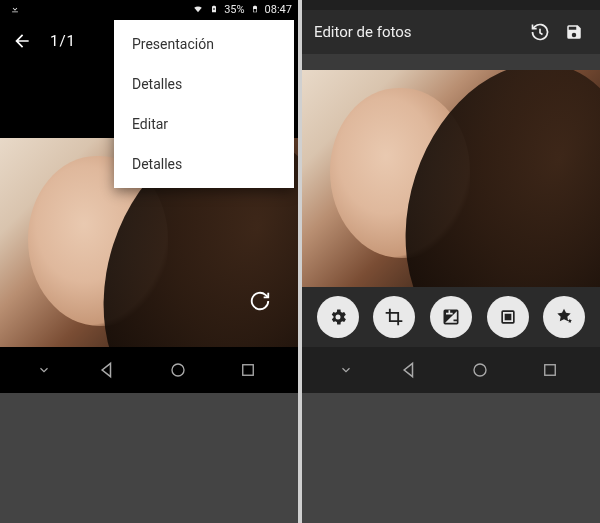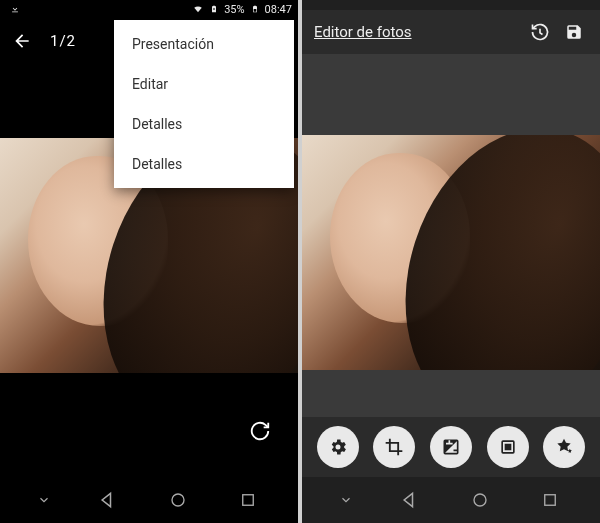--- a/index.html
+++ b/index.html
@@ -1,19 +1,19 @@
 <!DOCTYPE html>
 <html><head>
 <meta charset="utf-8">
 <style>
   * { box-sizing: border-box; margin: 0; padding: 0; }
   html, body { width: 600px; height: 523px; font-family: Roboto, Arial, sans-serif; }
   body { display: flex; background: #444; }
 
-  .pane { position: relative; height: 523px; overflow: hidden; }
+  .pane { position: relative; height: 393px; overflow: hidden; }
   .pane-left { width: 298px; background: #000; }
   .pane-divider { width: 4px; background: #d0d0d0; }
   .pane-right { width: 298px; background: #3a3a3a; }
 
   
   .statusbar-l {
     height: 18px; display: flex; justify-content: flex-end; align-items: center;
     gap: 6px; padding: 0 6px; color: #e9e9e9; font-size: 11px; background: transparent;
   }
   .statusbar-l .dl-icon { margin-right: auto; margin-left: 4px; }
@@ -56,21 +56,21 @@
   .popup-item {
     padding: 12px 18px; font-size: 14px; color: #333; cursor: pointer;
   }
 
   
   .statusbar-r { height: 10px; background: #202020; }
   .appbar-r {
     height: 44px; display: flex; align-items: center; padding: 0 12px;
     color: #eee; background: #2b2b2b; font-size: 15px;
   }
-  .appbar-r .title { flex: 1; text-decoration: underline; }
+  .appbar-r .title { flex: 1; }
   .appbar-r .icon-btn { width: 28px; height: 28px; display:flex;align-items:center;justify-content:center;margin-left:6px;}
 
   .canvas-r {
     position: absolute; left: 0; right: 0; top: 54px; bottom: 106px;
     background: #3a3a3a; display:flex; align-items:center; justify-content:center;
   }
   .photo-r {
     width: 298px; height: 235px; margin-top: 34px;
     background: linear-gradient(135deg,#e8d9c8 0%, #d9c4ae 18%, #b98f72 32%, #7a4d34 50%, #3a2519 70%, #1a120c 100%);
     position:relative; overflow:hidden;
@@ -136,36 +136,36 @@
     </span>
     <span>08:47</span>
   </div>
 
   <div class="appbar-l">
     <span>
       <svg width="20" height="20" viewBox="0 0 24 24" fill="currentColor">
           <path d="M20 11H7.8l5.6-5.6L12 4l-8 8 8 8 1.4-1.4L7.8 13H20z"></path>
         </svg>
     </span>
-    <span class="counter">1/2</span>
+    <span class="counter">1/1</span>
   </div>
 
   <div class="photo-l"></div>
 
   <div class="refresh-btn">
     <svg width="22" height="22" viewBox="0 0 24 24" fill="none" stroke="currentColor" stroke-width="2">
         <path d="M21 12a9 9 0 1 1-3-6.7L21 8"></path>
         <path d="M21 3v5h-5"></path>
       </svg>
   </div>
 
   <div class="popup">
     <div class="popup-item"><span>Presentación</span></div>
+    <div class="popup-item"><span>Detalles</span></div>
     <div class="popup-item"><span>Editar</span></div>
-    <div class="popup-item"><span>Detalles</span></div>
     <div class="popup-item"><span>Detalles</span></div>
   </div>
 
   <div class="navbar">
     <span class="nav-btn expand">
       <svg width="14" height="14" viewBox="0 0 24 24" fill="none" stroke="currentColor" stroke-width="2">
           <polyline points="6 9 12 15 18 9"></polyline>
         </svg>
     </span>
     <span class="nav-btn">

